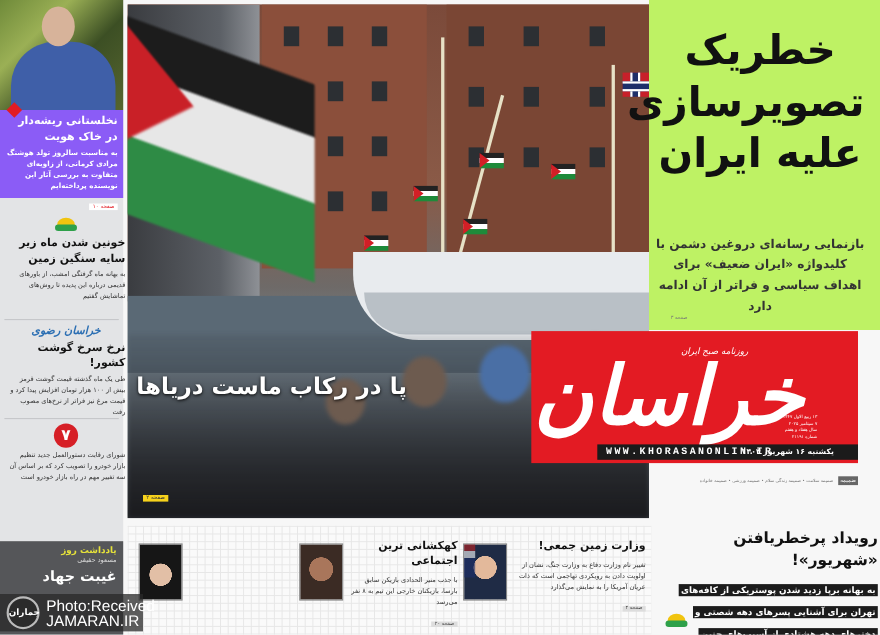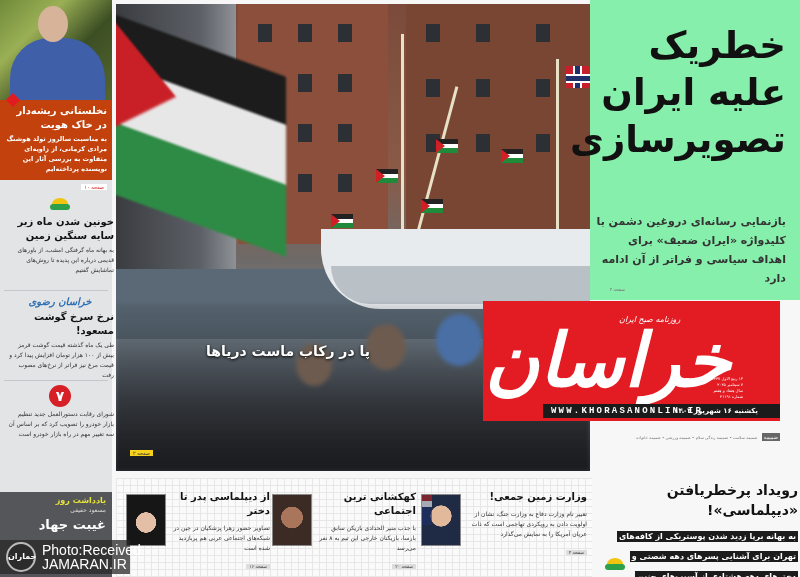--- a/index.html
+++ b/index.html
@@ -6,21 +6,21 @@
   html, body { width: 800px; height: 577px; overflow: hidden; background: #f4f4f4; }
   body { font-family: "DejaVu Sans", sans-serif; position: relative; direction: ltr; }
   .page { position: absolute; left: 0; top: 0; width: 800px; height: 577px; background: #f7f7f7; }
 
   
   .sidebar { position: absolute; left: 0; top: 0; width: 112px; height: 577px; background: #e3e4e6; }
   .side-photo { position: absolute; left: 0; top: 0; width: 112px; height: 100px;
     background: linear-gradient(135deg, #6f8a3a 0%, #9bb055 30%, #3c4f24 60%, #56652f 100%); overflow: hidden; }
   .side-photo .person-head { position: absolute; left: 38px; top: 6px; width: 30px; height: 36px; border-radius: 50%; background: #d7b39a; }
   .side-photo .person-body { position: absolute; left: 10px; top: 38px; width: 95px; height: 62px; border-radius: 40px 40px 0 0; background: #3f5fa8; }
-  .side-red { position: absolute; left: 0; top: 100px; width: 112px; height: 80px; background: #c2410c; color: #fff; direction: rtl; text-align: right; padding: 4px 5px; }
+  .side-red { position: absolute; left: 0; top: 100px; width: 112px; height: 80px; background: #8b5cf6; color: #fff; direction: rtl; text-align: right; padding: 4px 5px; }
   .side-red .notch { position: absolute; left: 8px; top: -5px; width: 10px; height: 10px; background: #e21b23; transform: rotate(45deg); }
   .side-red h3 { font-family: "DejaVu Sans", sans-serif; font-weight: bold; font-size: 10px; line-height: 14px; }
   .side-red p { font-size: 6.5px; line-height: 10px; margin-top: 2px; font-weight: bold; }
   .side-red .ref { display: inline-block; background: #fff; color: #e21b23; font-size: 5px; padding: 0 3px; margin-top: 2px; }
 
   .side-block { position: absolute; left: 0; width: 120px; direction: rtl; text-align: right; padding: 0 6px; }
   .side-block h4 { font-weight: bold; font-size: 10px; line-height: 14px; color: #111; margin-top: 3px; }
   .side-block p { font-size: 6px; line-height: 10px; color: #333; margin-top: 2px; }
   .b1 { top: 196px; }
   .b2 { top: 296px; }
@@ -56,27 +56,27 @@
   .pflag::before { content: ""; position: absolute; left: 0; top: 0; border-top: 7px solid transparent; border-bottom: 7px solid transparent; border-left: 9px solid #d21f26; }
   .big-flag { position: absolute; left: -10px; top: 40px; width: 180px; height: 240px; transform: skewY(20deg);
     background: linear-gradient(180deg, #1c1c1c 0 20%, #e7e7e7 20% 45%, #2e8b45 45% 75%, transparent 75%); filter: blur(1px); }
   .big-flag::before { content: ""; position: absolute; left: 0; top: 0; border-top: 60px solid transparent; border-bottom: 60px solid transparent; border-left: 70px solid #c92027; }
   .norway { position: absolute; left: 450px; top: 62px; width: 24px; height: 22px; background: #c8202a; }
   .norway::before { content: ""; position: absolute; left: 7px; top: 0; width: 5px; height: 22px; background: #1e2f6a; border-left: 2px solid #fff; border-right: 2px solid #fff; }
   .norway::after { content: ""; position: absolute; left: 0; top: 8px; width: 24px; height: 5px; background: #1e2f6a; border-top: 2px solid #fff; border-bottom: 2px solid #fff; }
   .crowd { position: absolute; left: 0; top: 300px; width: 474px; height: 167px; background: linear-gradient(180deg, rgba(40,40,45,0.1), rgba(25,25,28,0.9)); filter: blur(2px); }
   .crowd .head { position: absolute; border-radius: 50%; background: #6d5b4f; }
 
-  .photo-title { position: absolute; left: 120px; top: 338px; width: 250px; direction: rtl; text-align: right; color: #fff; font-weight: bold; font-size: 14px; line-height: 26px; text-shadow: 0 1px 3px #000; }
+  .photo-title { position: absolute; left: 120px; top: 338px; width: 250px; direction: rtl; text-align: right; color: #fff; font-weight: bold; font-size: 21px; line-height: 26px; text-shadow: 0 1px 3px #000; }
   .photo-lead { position: absolute; left: 116px; top: 378px; width: 250px; direction: rtl; text-align: right; }
   .photo-lead span { background: #f7d21c; color: #111; font-weight: bold; font-size: 9.5px; line-height: 17px; padding: 1px 3px; box-decoration-break: clone; -webkit-box-decoration-break: clone; }
   .photo-ref { position: absolute; left: 130px; top: 450px; background: #f7d21c; font-size: 5px; padding: 0 3px; color: #333; }
 
   
-  .right-col { position: absolute; left: 590px; top: 0; width: 210px; height: 300px; background: #86efac; direction: rtl; text-align: right; }
+  .right-col { position: absolute; left: 590px; top: 0; width: 210px; height: 300px; background: #bef264; direction: rtl; text-align: center; }
   .headline { position: absolute; right: 14px; top: 22px; width: 190px; font-weight: bold; font-size: 37px; line-height: 47px; color: #111; letter-spacing: -1px; }
   .subhead { position: absolute; right: 14px; top: 212px; width: 190px; font-size: 11px; line-height: 19px; color: #333; font-weight: bold; }
   .subref { position: absolute; right: 175px; top: 287px; font-size: 4.5px; color: #777; }
 
   
   .masthead { position: absolute; left: 483px; top: 301px; width: 297px; height: 120px; background: #e31b23; overflow: hidden; }
   .mast-logo { position: absolute; left: 0; top: 18px; width: 250px; height: 85px; color: #fff; font-family: Liberation Serif, serif; font-weight: bold; font-style: italic; font-size: 74px; line-height: 85px; direction: rtl; text-align: center; letter-spacing: -3px; }
   .mast-sub { position: absolute; left: 136px; top: 14px; color: #fff; font-size: 8px; font-style: italic; direction: rtl; }
   .mast-info { position: absolute; left: 205px; top: 75px; width: 55px; color: #fff; font-size: 4px; line-height: 6px; direction: rtl; text-align: right; }
   .mast-bar { position: absolute; left: 60px; top: 103px; width: 237px; height: 14px; background: #1b1b1b; }
@@ -127,21 +127,21 @@
 
     <div class="side-block b1">
       <div class="logo-sun"></div>
       <h4>خونین شدن ماه زیر سایه سنگین زمین</h4>
       <p>به بهانه ماه گرفتگی امشب، از باورهای قدیمی درباره این پدیده تا روش‌های تماشایش گفتیم</p>
     </div>
     <div class="side-sep" style="top:290px"></div>
 
     <div class="side-block b2">
       <div class="logo-blue">خراسان رضوی</div>
-      <h4>نرخ سرخ گوشت مسعود!</h4>
+      <h4>نرخ سرخ گوشت کشور!</h4>
       <p>طی یک ماه گذشته قیمت گوشت قرمز بیش از ۱۰۰ هزار تومان افزایش پیدا کرد و قیمت مرغ نیز فراتر از نرخ‌های مصوب رفت</p>
     </div>
     <div class="side-sep" style="top:380px"></div>
 
     <div class="side-block b3">
       <div class="badge7">۷</div>
       <p>شورای رقابت دستورالعمل جدید تنظیم بازار خودرو را تصویب کرد که بر اساس آن سه تغییر مهم در راه بازار خودرو است</p>
     </div>
 
     <div class="note-box">
@@ -198,22 +198,22 @@
     </div>
     <div class="big-flag"></div>
   </div>
 
   <div class="photo-title">پا در رکاب ماست دریاها</div>
   <div class="photo-ref">صفحه ۲</div>
 
   <div class="right-col">
     <div class="headline">
       <div>خطریک</div>
+      <div>تصویرسازی</div>
       <div>علیه ایران</div>
-      <div>تصویرسازی</div>
     </div>
     <div class="subhead">بازنمایی رسانه‌ای دروغین دشمن با کلیدواژه «ایران ضعیف» برای اهداف سیاسی و فراتر از آن ادامه دارد</div>
     <div class="subref">صفحه ۳</div>
   </div>
 
   <div class="masthead">
     <div class="mast-sub">روزنامه صبح ایران</div>
     <div class="mast-logo">خراسان</div>
     <div class="mast-info">
       <div>۱۳ ربیع الاول ۱۴۴۷</div>
@@ -230,42 +230,37 @@
     <span class="tag">ضمیمه</span>
     <span>ضمیمه سلامت</span> •
     <span>ضمیمه زندگی سلام</span> •
     <span>ضمیمه ورزشی</span> •
     <span>ضمیمه خانواده</span>
   </div>
 
   <div class="grid-area"></div>
 
   <div class="portrait p-hijab" style="left:126px"></div>
-  <div class="story" style="left:170px;width:100px">
-    <h5>از دیپلماسی پدر تا دختر</h5>
-    <p>تصاویر حضور زهرا پزشکیان در چین در شبکه‌های اجتماعی عربی هم پربازدید شده است</p>
-    <span class="ref">صفحه ۱۶</span>
-  </div>
 
   <div class="portrait p-player" style="left:272px"></div>
   <div class="story" style="left:316px;width:100px">
     <h5>کهکشانی ترین اجتماعی</h5>
     <p>با جذب منیر الحدادی بازیکن سابق بارسا، بازیکنان خارجی این تیم به ۸ نفر می‌رسد</p>
     <span class="ref">صفحه ۲۰</span>
   </div>
 
   <div class="portrait p-man" style="left:421px"></div>
   <div class="story" style="left:465px;width:122px">
     <h5>وزارت زمین جمعی!</h5>
     <p>تغییر نام وزارت دفاع به وزارت جنگ، نشان از اولویت دادن به رویکردی تهاجمی است که ذات عریان آمریکا را به نمایش می‌گذارد</p>
     <span class="ref">صفحه ۴</span>
   </div>
 
   <div class="br-story">
-    <h2>رویداد پرخطریافتن «دیپلماسی»!</h2>
+    <h2>رویداد پرخطریافتن «شهریور»!</h2>
     <div class="lead"><span>به بهانه برپا زدید شدن پوستریکی از کافه‌های تهران برای آشنایی پسرهای دهه شصتی و دخترهای دهه هشتادی از آسیب‌های چنین ازدواج‌هایی گفتیم</span></div>
   </div>
   <div class="br-logo logo-sun"></div>
 
   <div class="watermark">
     <div class="wm-circle">جماران</div>
     <div class="wm-text">
       <div>Photo:Received</div>
       <div>JAMARAN.IR</div>
     </div>

